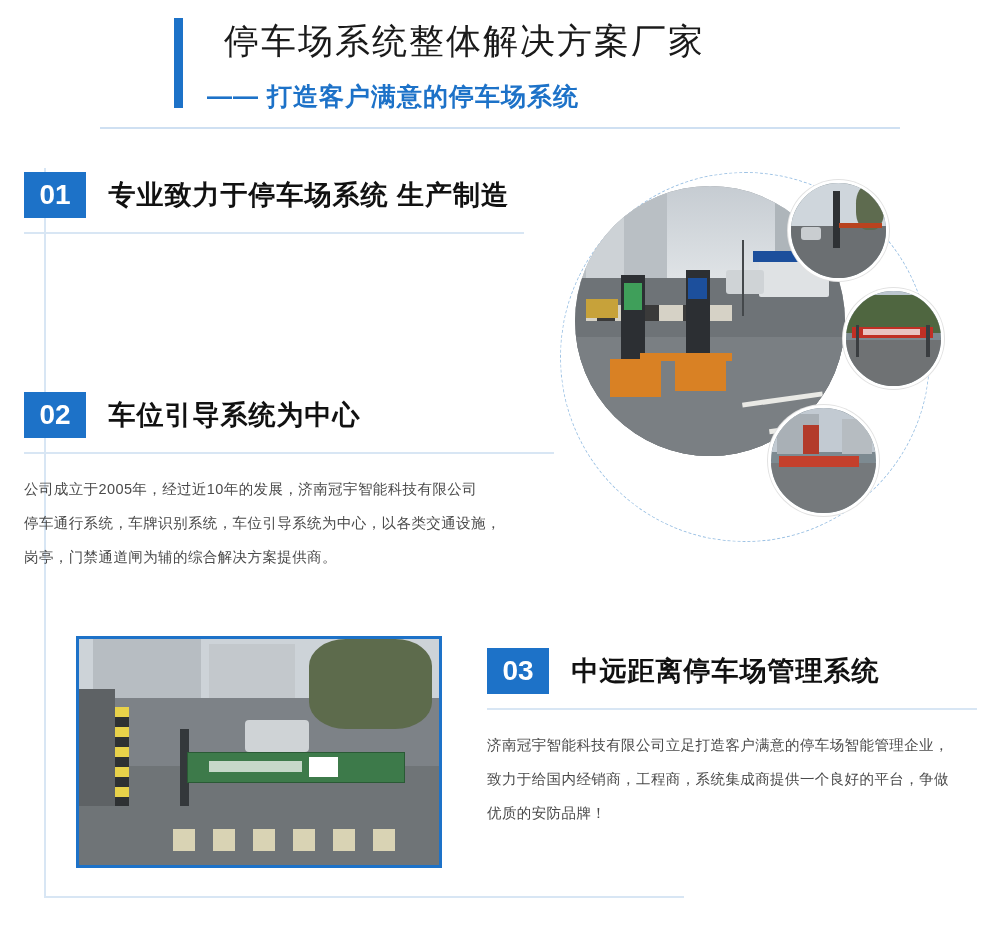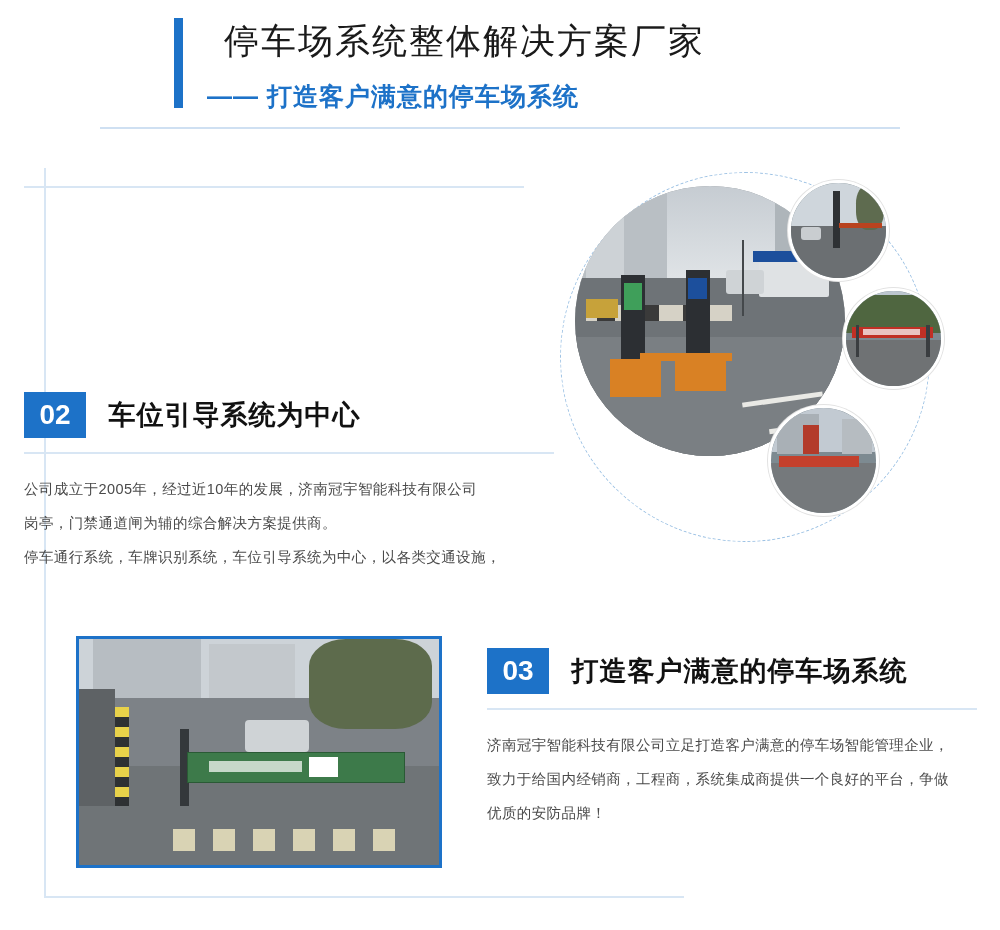--- a/index.html
+++ b/index.html
@@ -263,33 +263,40 @@
   <div class="header-bar"></div>
   <div class="header-title">停车场系统整体解决方案厂家</div>
   <div class="header-sub">—— 打造客户满意的停车场系统</div>
   <div class="header-underline"></div>
 </div>
 
 <div class="rail"></div>
 <div class="rail-bottom"></div>
 
 <div class="section" id="section-01">
+  <div class="sec-head">
+    <span class="num-badge">01</span>
+    <span class="sec-title">
+      <span>专业致力于停车场系统</span>
+      <span class="light">生产制造</span>
+    </span>
+  </div>
   <div class="sec-rule"></div>
 </div>
 
 <div class="section" id="section-02">
   <div class="sec-head">
     <span class="num-badge">02</span>
     <span class="sec-title">车位引导系统为中心</span>
   </div>
   <div class="sec-rule"></div>
   <div class="sec-body">
     <div>公司成立于2005年，经过近10年的发展，济南冠宇智能科技有限公司</div>
+    <div>停车通行系统，车牌识别系统，车位引导系统为中心，以各类交通设施，</div>
     <div>岗亭，门禁通道闸为辅的综合解决方案提供商。</div>
-    <div>停车通行系统，车牌识别系统，车位引导系统为中心，以各类交通设施，</div>
   </div>
 </div>
 
 <div class="collage">
   <div class="dashed-ring"></div>
 
   <div class="photo-main">
     <div class="ph">
       <div class="mp-sky"></div>
       <div class="mp-bldgL"></div>
@@ -371,21 +378,21 @@
     <div class="bp-arm"></div>
     <div class="bp-armtxt"></div>
     <div class="bp-qr"></div>
     <div class="bp-cross"></div>
   </div>
 </div>
 
 <div class="section" id="section-03">
   <div class="sec-head">
     <span class="num-badge">03</span>
-    <span class="sec-title">打造客户满意的停车场系统</span>
+    <span class="sec-title">中远距离停车场管理系统</span>
   </div>
   <div class="sec-rule"></div>
   <div class="sec-body">
     <div>济南冠宇智能科技有限公司立足打造客户满意的停车场智能管理企业，</div>
     <div>致力于给国内经销商，工程商，系统集成商提供一个良好的平台，争做</div>
     <div>优质的安防品牌！</div>
   </div>
 </div>
 
 </body></html>

